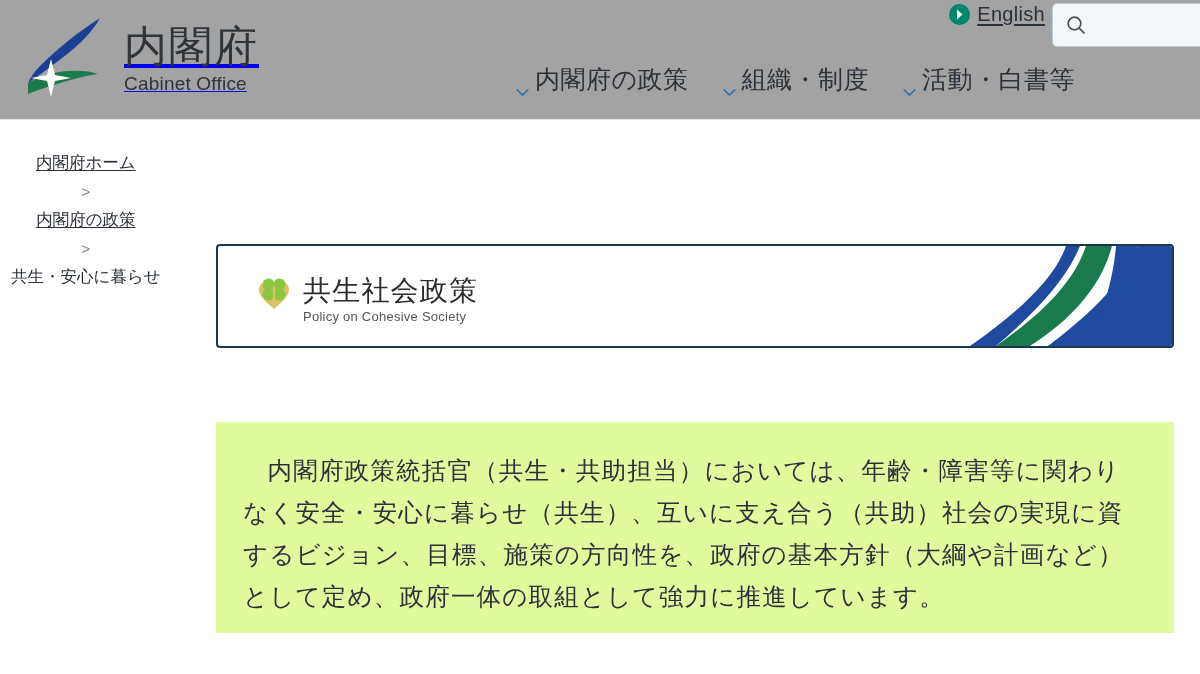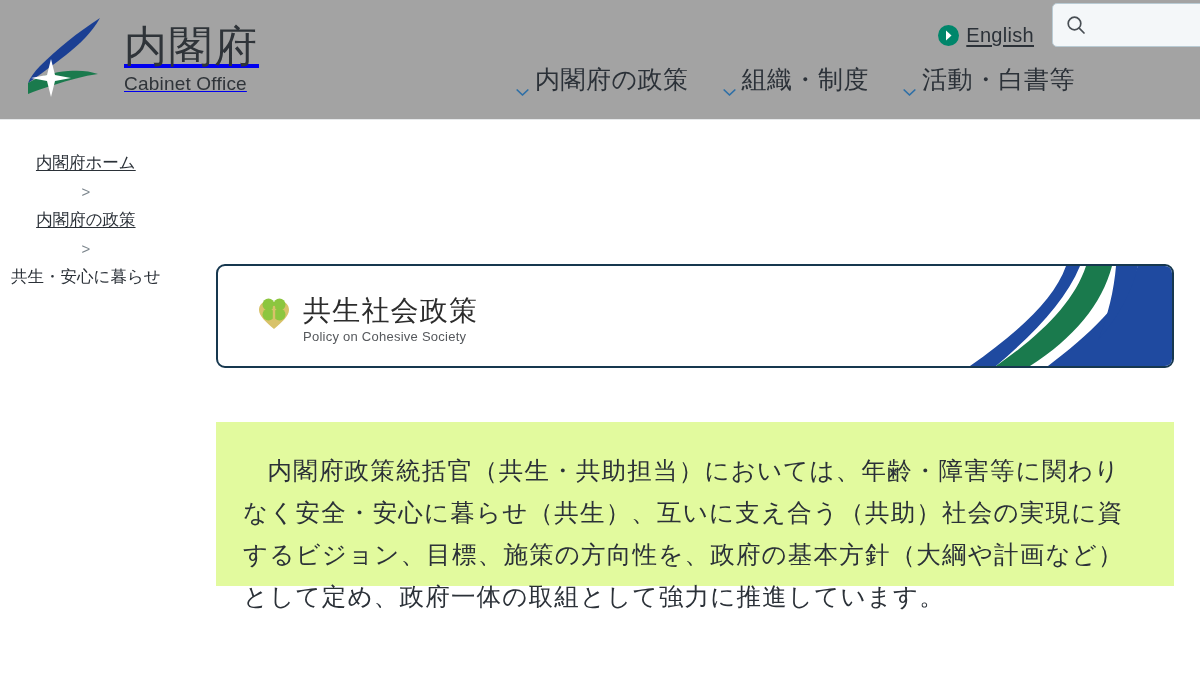--- a/index.html
+++ b/index.html
@@ -69,22 +69,22 @@
     letter-spacing: 0.2px;
     margin-top: 3px;
   }
 
   
   .util {
     position: absolute;
     right: 0;
     top: 3px;
     display: flex;
-    align-items: flex-end;
-    gap: 18px;
+    align-items: flex-start;
+    gap: 7px;
   }
 
   .lang-link {
     display: flex;
     align-items: center;
     gap: 7px;
     text-decoration: none;
     color: #2b3138;
   }
 
@@ -192,25 +192,25 @@
 
   .crumb-sep {
     color: #7b858c;
     font-size: 15px;
   }
 
   
   .banner {
     position: absolute;
     left: 216px;
-    top: 264px;
+    top: 244px;
     width: 958px;
     height: 104px;
     border: 2px solid #17384f;
-    border-radius: 9px;
+    border-radius: 4px;
     background: #ffffff;
     overflow: hidden;
   }
 
   .banner-deco {
     position: absolute;
     right: 0;
     top: 0;
     width: 210px;
     height: 100%;
@@ -243,21 +243,21 @@
     letter-spacing: 0.25px;
     margin-top: 3px;
   }
 
   
   .lead {
     position: absolute;
     left: 216px;
     top: 422px;
     width: 958px;
-    height: 164px;
+    height: 211px;
     background: #e2fa9e;
   }
 
   .lead p {
     margin: 0;
     padding: 28px 30px 0 27px;
     font-size: 24.5px;
     line-height: 1.72;
     letter-spacing: 1.2px;
     color: #2b3138;

